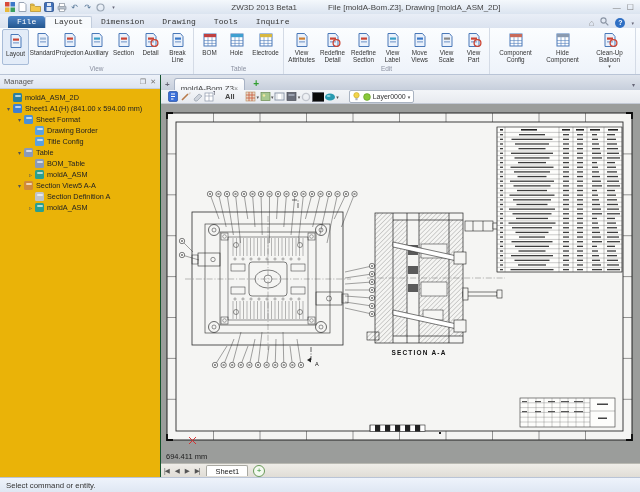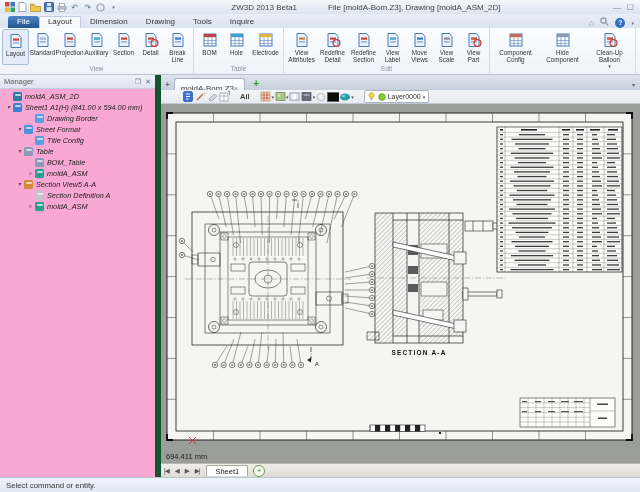--- a/index.html
+++ b/index.html
@@ -33,43 +33,43 @@
   .rbtns{display:flex;flex:1;}
   .rbtn{width:27px;display:flex;flex-direction:column;align-items:center;justify-content:flex-start;
     padding-top:2px;font-size:6.3px;color:#333;text-align:center;line-height:7px;border-radius:2px;}
   .rbtn.wide{width:31px;}
   .rbtn.xwide{width:47px;}
   .rbtn.active{background:#e3ecf8;border:1px solid #a8bcd8;box-sizing:border-box;}
   .rbtn .ric{height:18px;display:flex;align-items:center;}
   .rglabel{height:9px;font-size:6.5px;color:#8a90a0;text-align:center;}
   .caret{font-size:5px;color:#555;}
   
-  #manager{position:absolute;left:0;top:75px;width:161px;height:402px;background:#f9a8d4;
-    border-right:6px solid #14532d;box-sizing:border-box;}
+  #manager{position:absolute;left:0;top:75px;width:161px;height:402px;background:#eab308;
+    border-right:1px solid #14532d;box-sizing:border-box;}
   #mgr-head{height:13px;background:linear-gradient(#eef2f9,#dde4f0);border-bottom:1px solid #c2cddd;
     display:flex;align-items:center;font-size:7.5px;color:#555;padding:0 4px;}
   #mgr-head .mh-btns{margin-left:auto;display:flex;gap:4px;color:#777;font-size:7px;}
   #tree{padding:3px 0;font-size:7.3px;color:#222;}
-  .trow{height:11px;display:flex;align-items:flex-start;white-space:nowrap;font-style:italic;}
+  .trow{height:11px;display:flex;align-items:center;white-space:nowrap;}
   .tarrow{width:9px;text-align:center;color:#555;font-size:6px;flex:none;}
   .ticon{width:9px;height:9px;margin-right:3px;flex:none;border-radius:1.5px;position:relative;}
   .ticon:after{content:"";position:absolute;left:1.5px;top:1.5px;right:1.5px;height:2.5px;background:rgba(255,255,255,.65);border-radius:1px;}
   
   #tabbar{position:absolute;left:161px;top:75px;width:479px;height:15px;
     background:linear-gradient(#dfe4ec,#c7cfdc);display:flex;align-items:flex-end;font-size:8px;color:#444;}
   #tab-list-btn{padding:0 4px 1px;color:#667;font-weight:bold;}
   .doctab{background:linear-gradient(#ffffff,#f2f5f9);border:1px solid #a9b4c6;border-bottom:none;
     border-radius:3px 3px 0 0;padding:9px 6px 1px;display:flex;align-items:center;height:12px;box-sizing:border-box;}
   .doctab .x{color:#888;font-size:7px;}
   #newtab{color:#2f9e2f;font-weight:bold;font-size:10px;padding:0 8px 1px;}
   #tab-overflow{margin-left:auto;padding:0 5px 2px;color:#667;font-size:6px;}
   
   #edittoolbar{position:absolute;left:161px;top:90px;width:479px;height:14px;
     background:linear-gradient(#f3f5f8,#e7eaef);border-bottom:1px solid #c3c9d4;
-    display:flex;align-items:center;padding:0 21px;box-sizing:border-box;font-size:7.5px;color:#333;}
+    display:flex;align-items:center;padding:0 6px;box-sizing:border-box;font-size:7.5px;color:#333;}
   .tbicon{width:12px;height:11px;display:inline-flex;align-items:center;justify-content:center;}
   .tbicon svg{display:block}
   .tbsep{width:10px;}
   .layerbox{display:flex;align-items:center;gap:2px;background:#fff;border:1px solid #aab4c2;
     border-radius:2px;height:11px;padding:0 3px;}
   
   #canvas{position:absolute;left:161px;top:104px;width:479px;height:359px;background:#9b9d9b;}
   #coord-readout{position:absolute;left:5px;bottom:2px;font-size:7.5px;color:#1c1c1c;}
   
   #navrow{position:absolute;left:161px;top:463px;width:479px;height:14px;
@@ -138,21 +138,21 @@
       <span>ZW3D 2013 Beta1</span>
       <span>File [moldA-Bom.Z3], Drawing [moldA_ASM_2D]</span>
     </div>
     <div class="winctl">
       <span>—</span>
       <span>☐</span>
     </div>
   </div>
 
   <div id="menubar">
-    <div id="menu-tabs" style="display:flex;align-items:flex-end;">
+    <div id="menu-tabs" style="display:flex;align-items:flex-end;font-family:Liberation Mono, monospace;">
         <div class="mtab file">File</div>
         <div class="mtab active">Layout</div>
         <div class="mtab">Dimension</div>
         <div class="mtab">Drawing</div>
         <div class="mtab">Tools</div>
         <div class="mtab">Inquire</div>
       </div>
     <div id="menubar-right">
       <span>⌂</span>
       <span>
@@ -416,29 +416,29 @@
         <div class="trow" style="padding-left: 4px;">
           <span class="tarrow"></span>
           <span class="ticon" style="background: rgb(42, 127, 159);"></span>
           <span>moldA_ASM_2D</span>
         </div>
         <div class="trow" style="padding-left: 4px;">
           <span class="tarrow">▾</span>
           <span class="ticon" style="background: rgb(63, 127, 208);"></span>
           <span>Sheet1 A1(H) (841.00 x 594.00 mm)</span>
         </div>
+        <div class="trow" style="padding-left: 15px;">
+          <span class="tarrow">▾</span>
+          <span class="ticon" style="background: rgb(74, 144, 216);"></span>
+          <span>Sheet Format</span>
+        </div>
         <div class="trow" style="padding-left: 26px;">
           <span class="tarrow"></span>
           <span class="ticon" style="background: rgb(90, 160, 224);"></span>
           <span>Drawing Border</span>
-        </div>
-        <div class="trow" style="padding-left: 15px;">
-          <span class="tarrow">▾</span>
-          <span class="ticon" style="background: rgb(74, 144, 216);"></span>
-          <span>Sheet Format</span>
         </div>
         <div class="trow" style="padding-left: 26px;">
           <span class="tarrow"></span>
           <span class="ticon" style="background: rgb(90, 160, 224);"></span>
           <span>Title Config</span>
         </div>
         <div class="trow" style="padding-left: 15px;">
           <span class="tarrow">▾</span>
           <span class="ticon" style="background: rgb(138, 154, 184);"></span>
           <span>Table</span>

